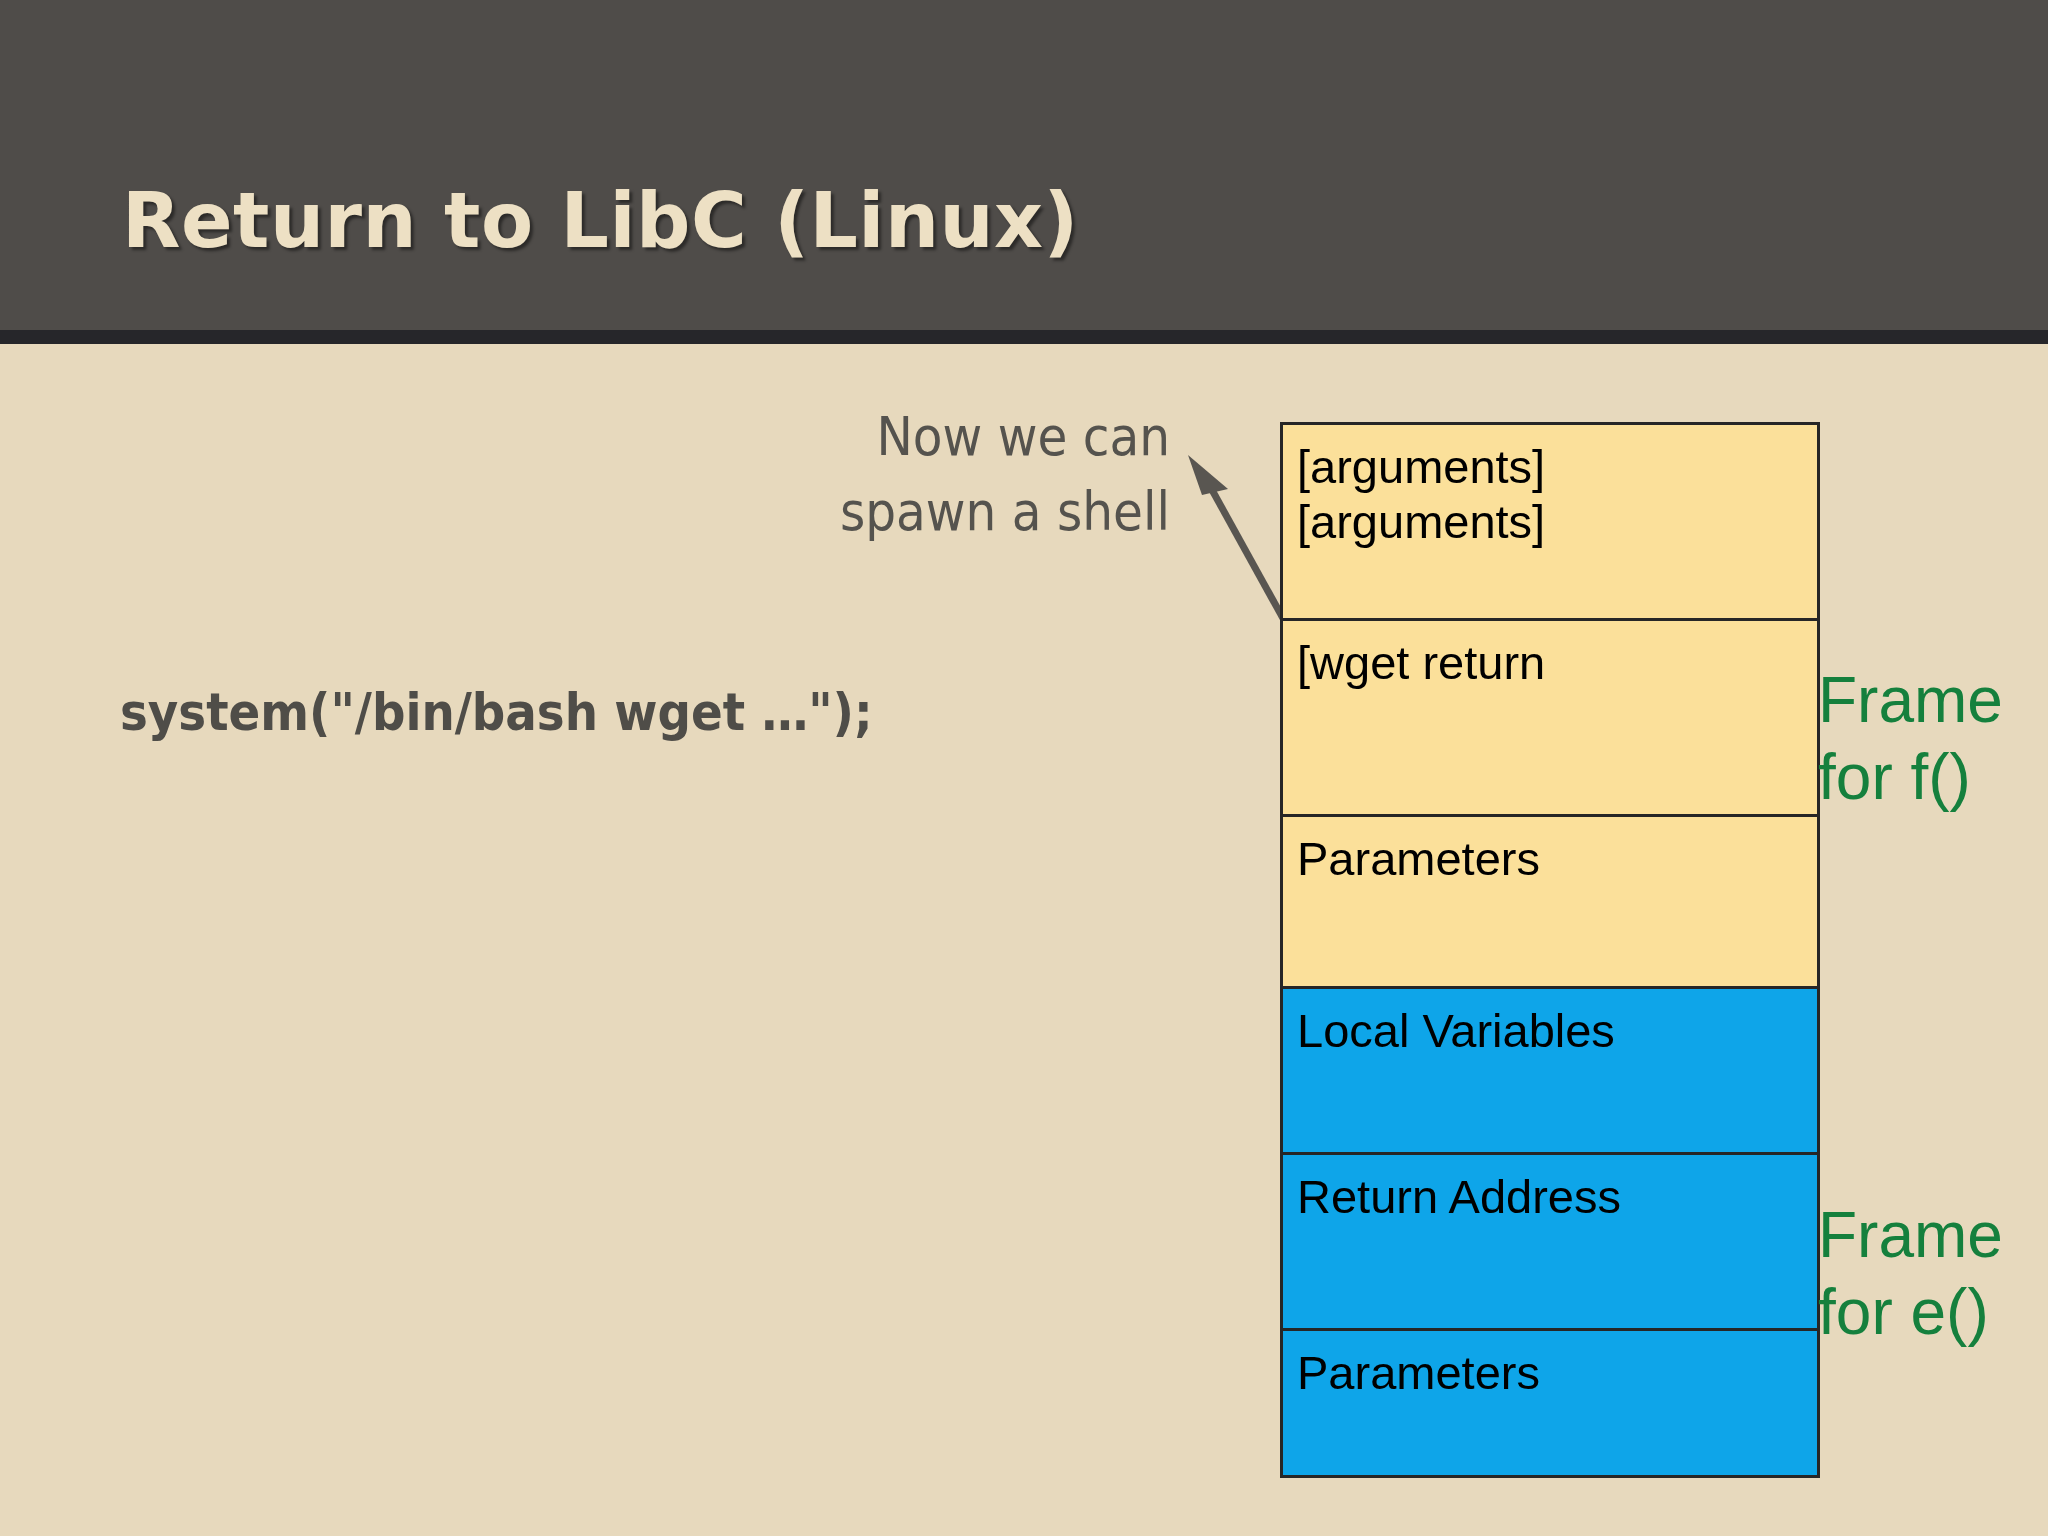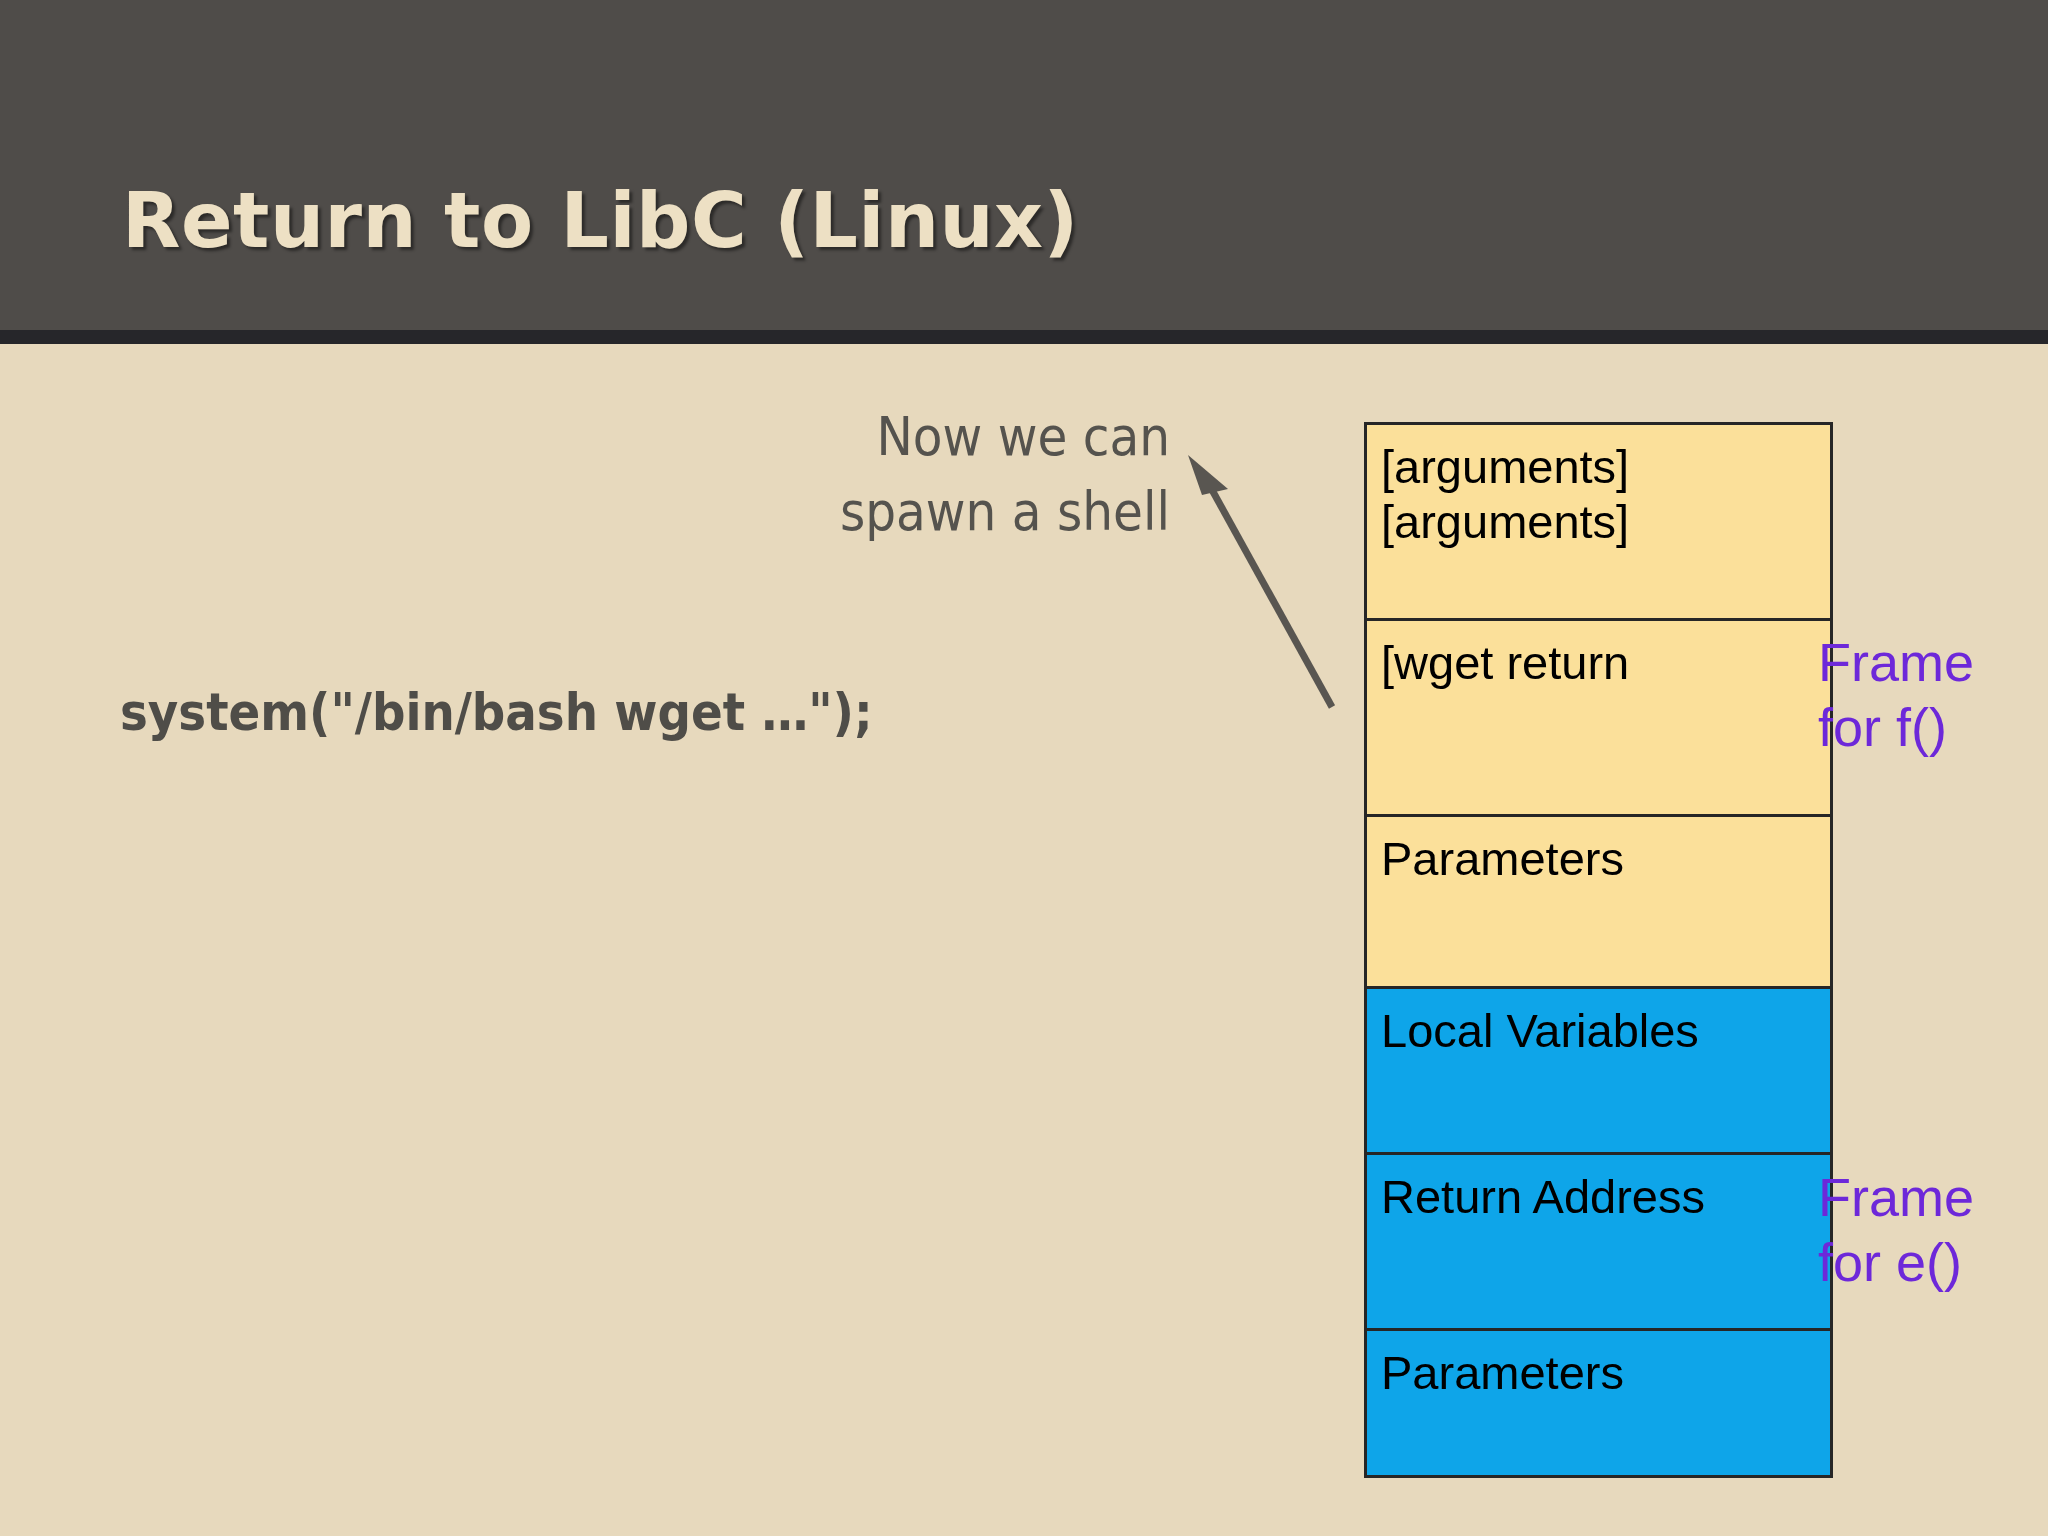--- a/index.html
+++ b/index.html
@@ -96,23 +96,23 @@
     left: 1180px;
     top: 455px;
     width: 160px;
     height: 260px;
     overflow: visible;
   }
 
   
   .stack {
     position: absolute;
-    left: 1364px;
+    left: 1280px;
     top: 422px;
-    width: 469px;
+    width: 540px;
   }
   .stack-cell {
     box-sizing: border-box;
     border: 3px solid #262626;
     border-bottom-width: 0;
     padding: 14px 12px 0 14px;
     font-size: 47px;
     line-height: 1.18;
     color: #000000;
   }
@@ -124,24 +124,25 @@
   .c-stackra { height: 196px; }
   .c-params1 { height: 172px; }
   .c-local   { height: 166px; }
   .c-retaddr { height: 176px; }
   .c-params2 { height: 150px; }
 
   
   .frame-label {
     position: absolute;
     left: 1818px;
-    font-size: 54px;
+    font-size: 64px;
     line-height: 1.2;
-    color: #6d28d9;
-    white-space: nowrap;
+    color: #15803d;
+    white-space: nowrap;
+    margin-top: 32px;
   }
   .frame-label div { white-space: nowrap; }
   .frame-f { top: 630px; }
   .frame-e { top: 1165px; }
 </style>
 </head>
 <body>
 
 <div id="slide">
 

